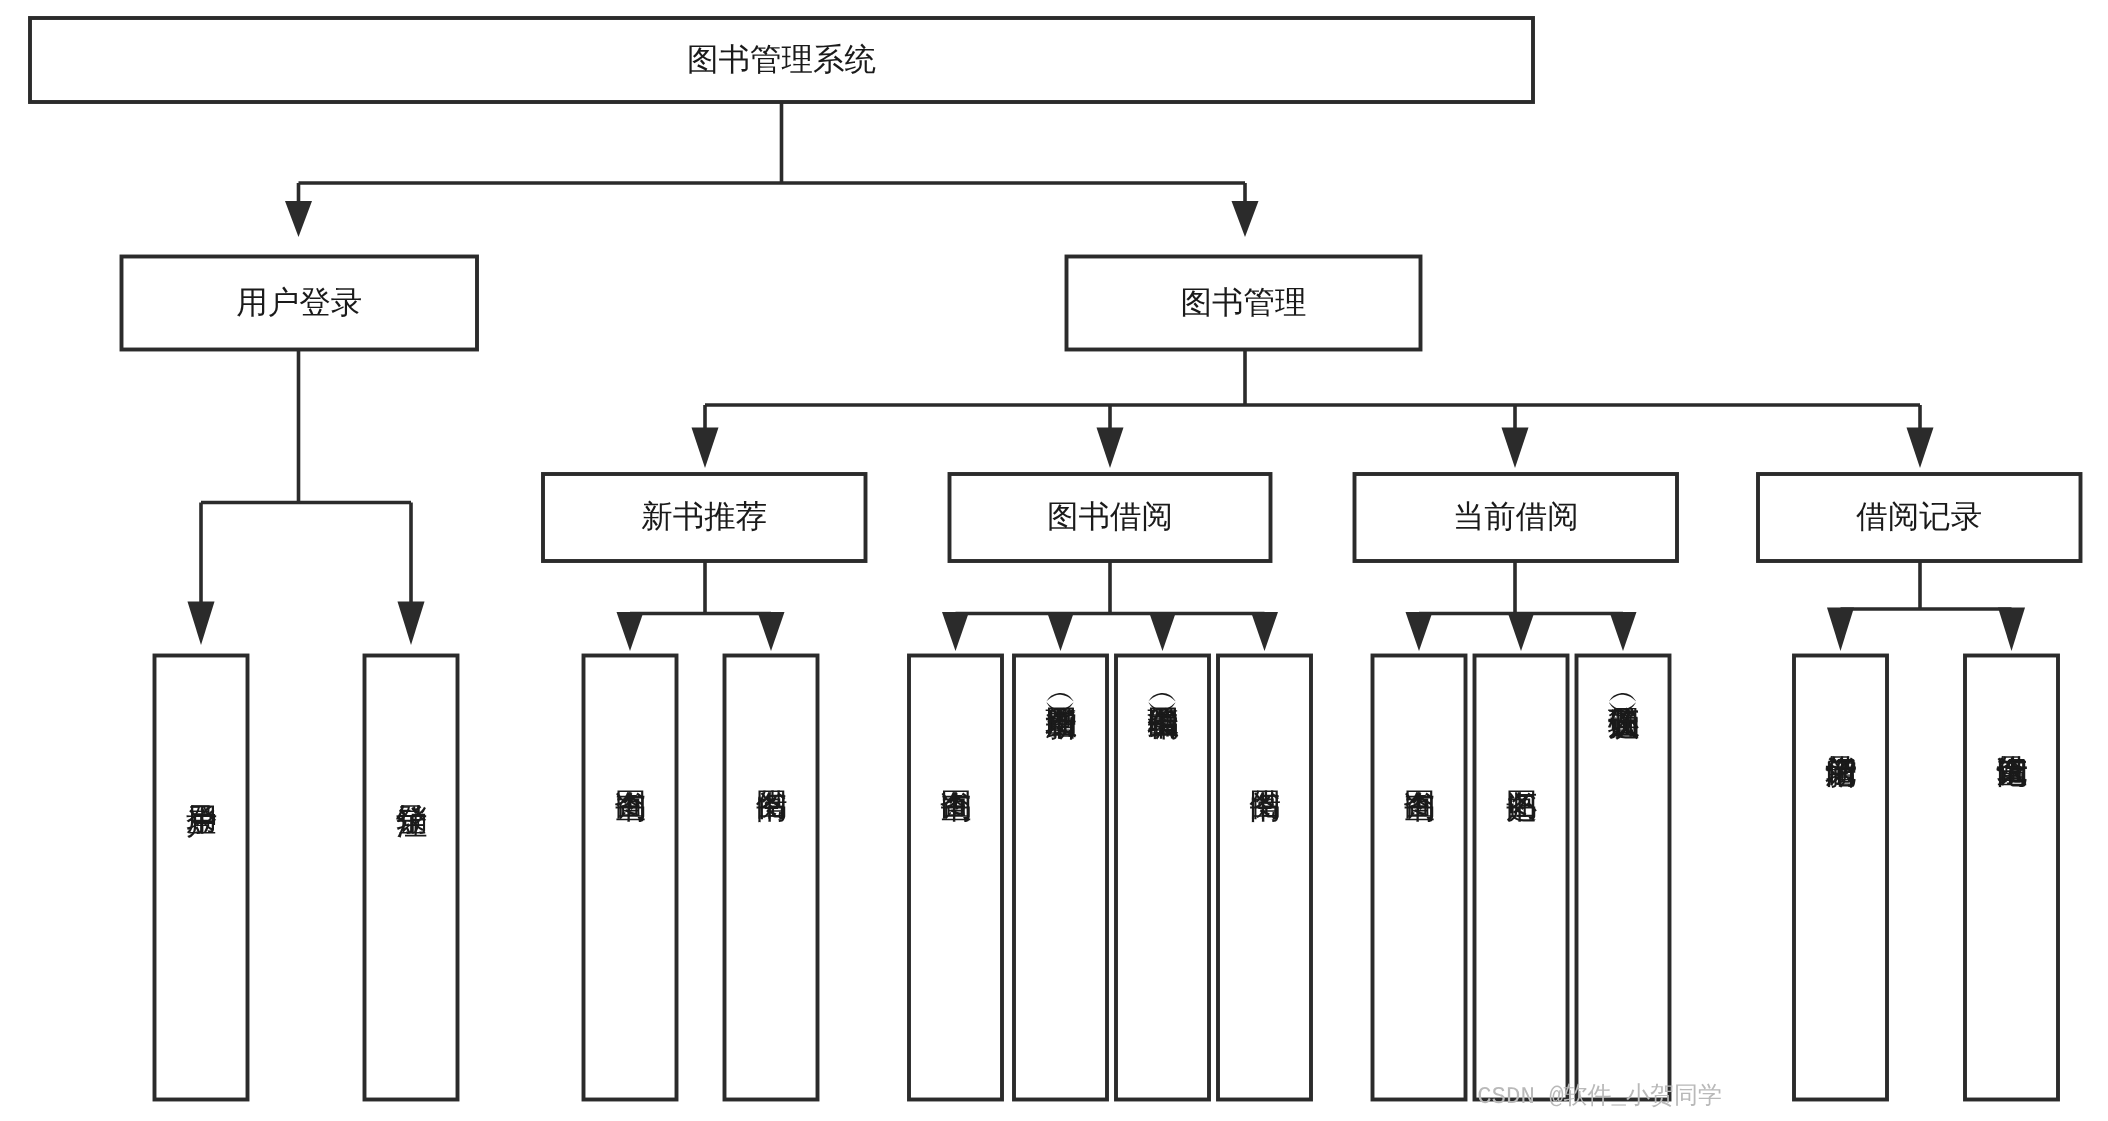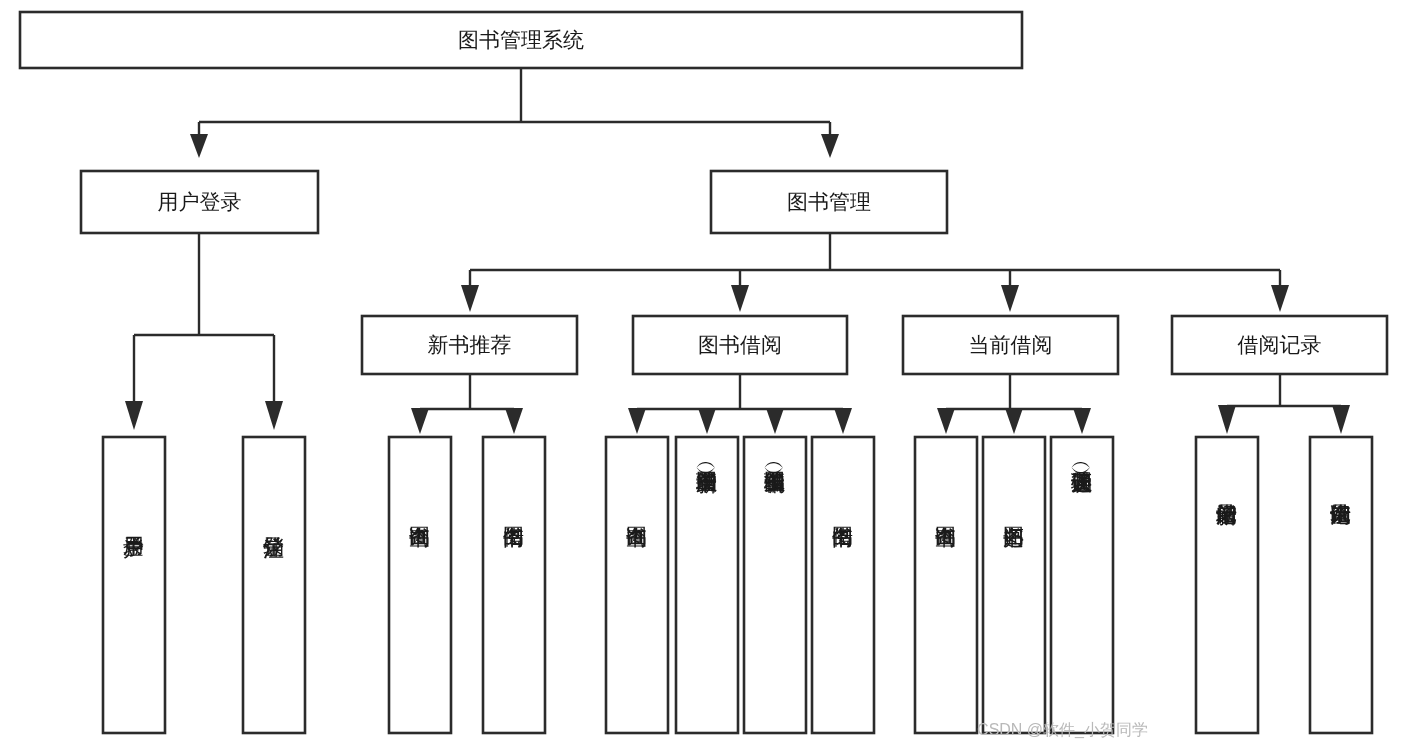--- a/index.html
+++ b/index.html
@@ -50,21 +50,21 @@
   .node-label-vertical {
     font-family: "Liberation Sans", "DejaVu Sans", sans-serif;
     fill: #1a1a1a;
     font-size: 21px;
     text-anchor: middle;
   }
   .watermark {
     position: absolute;
     right: 8px;
     bottom: 6px;
-    font-family: Liberation Sans, sans-serif;
+    font-family: Liberation Mono, monospace;
     font-size: 16px;
     color: #b9b9b9;
     white-space: nowrap;
     pointer-events: none;
   }
 </style>
 </head>
 <body>
 
 <div id="diagram-root">

